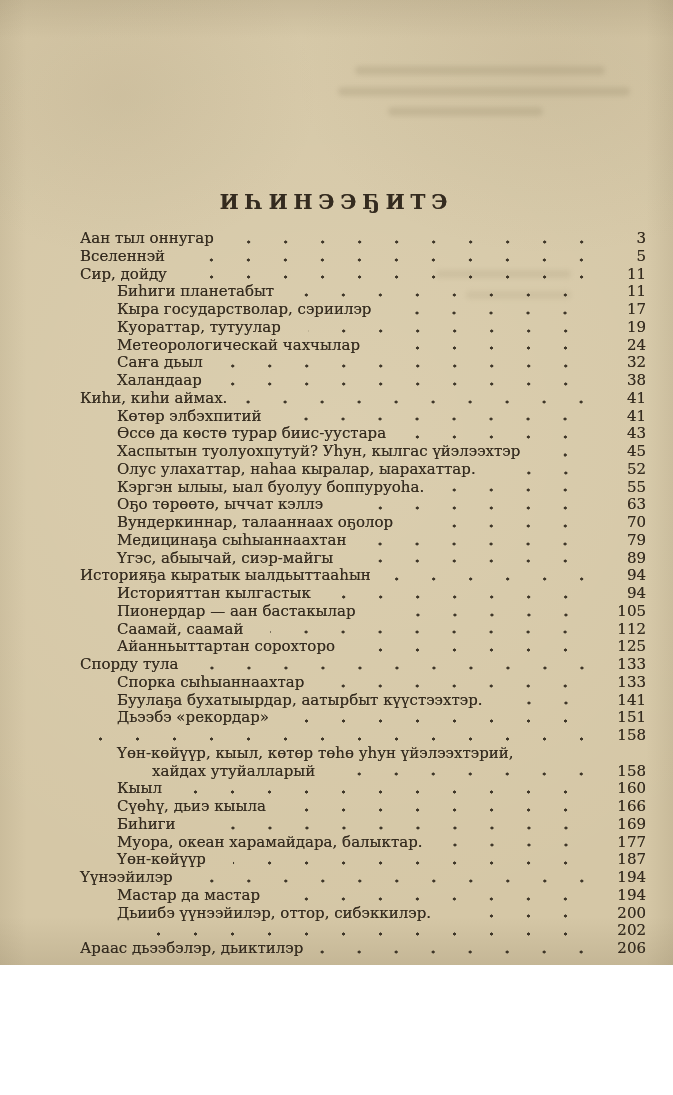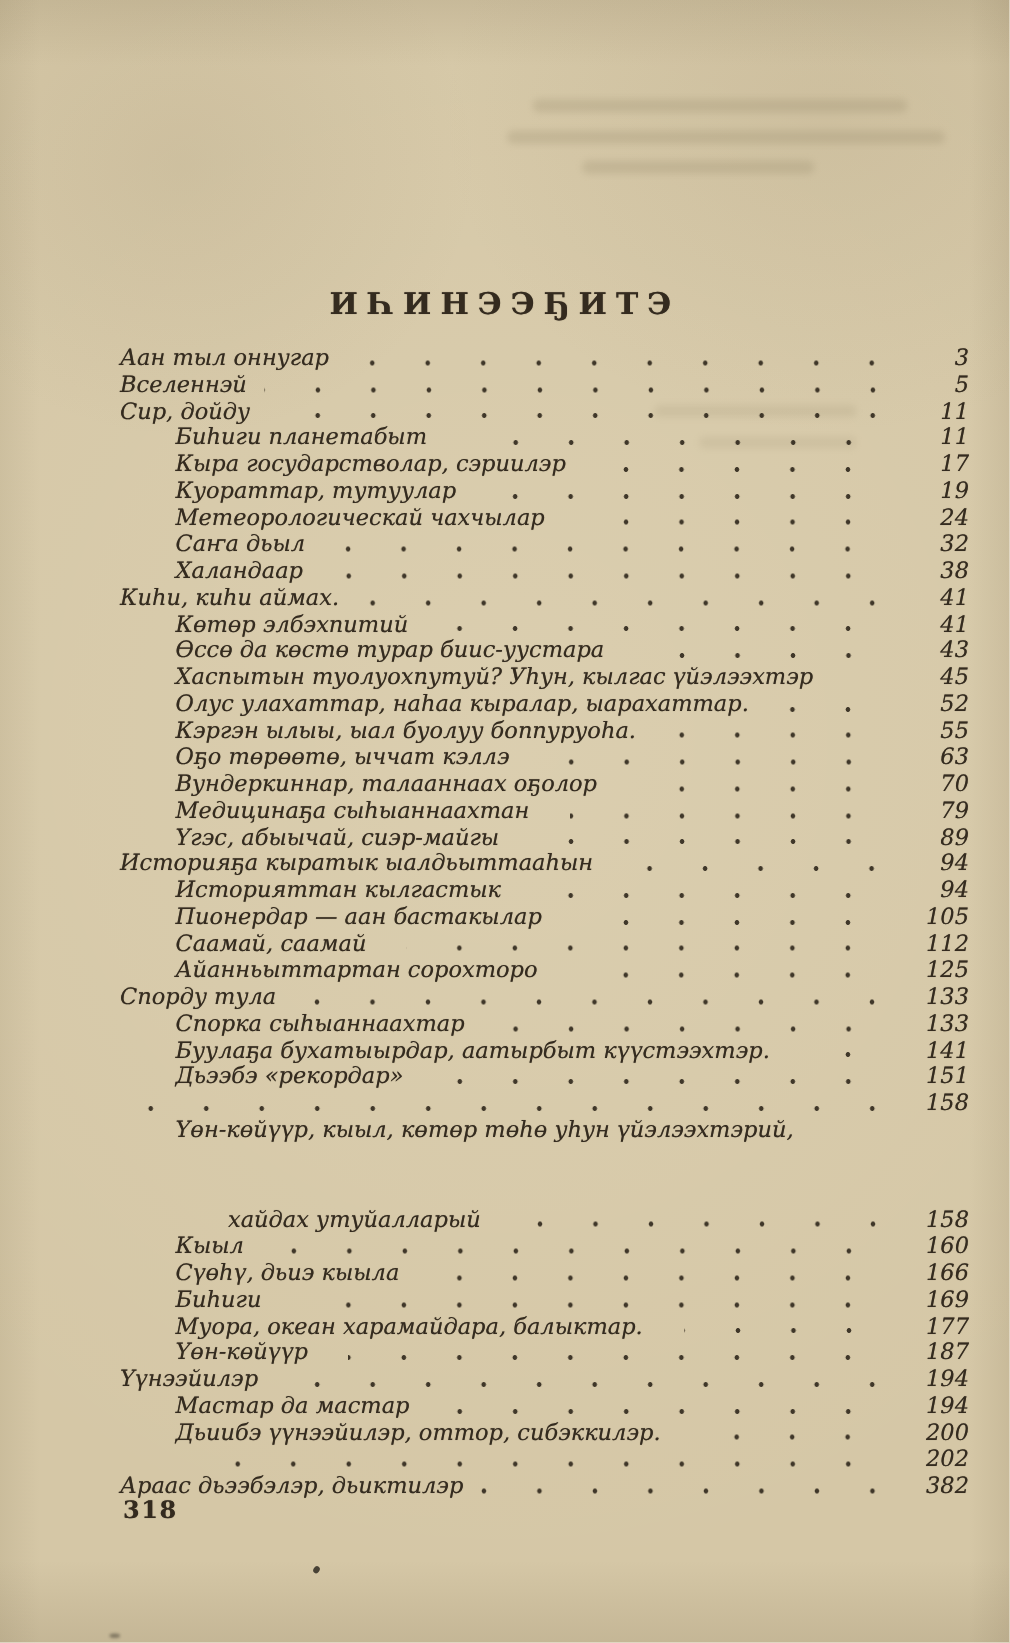--- a/index.html
+++ b/index.html
@@ -1,21 +1,21 @@
 <!DOCTYPE html>
 <html><head>
 <meta charset="utf-8">
 <style>
   html,body{margin:0;padding:0;}
   body{
     width:673px;height:1095px;overflow:hidden;
     font-family:"DejaVu Serif","Liberation Serif",serif;
   }
   .page{
-    position:relative;width:673px;height:1095px;overflow:hidden;
+    position:relative;width:673px;height:965px;overflow:hidden;
     background-color:#d5c7a6;
     background-image:
       radial-gradient(42% 24% at 18% 10%, rgba(128,110,78,0.10), rgba(128,110,78,0) 70%),
       radial-gradient(55% 28% at 82% 7%, rgba(128,110,78,0.10), rgba(128,110,78,0) 70%),
       radial-gradient(120% 80% at 50% 45%, rgba(255,250,232,0.14), rgba(255,250,232,0) 65%),
       linear-gradient(to bottom, rgba(110,95,65,0.14), rgba(110,95,65,0) 4%, rgba(110,95,65,0) 95%, rgba(110,95,65,0.16)),
       linear-gradient(to right, rgba(110,95,65,0.10), rgba(110,95,65,0) 4%, rgba(110,95,65,0) 96%, rgba(110,95,65,0.12));
     color:#342b1f;
   }
   .ghost{
@@ -31,25 +31,24 @@
     text-shadow:0 0 .5px rgba(52,43,31,.7);
   }
   .toc{
     position:absolute;top:230px;left:80px;right:27px;
     font-size:15px;
   }
   .toc-row{
     display:flex;align-items:baseline;
     height:17.75px;line-height:17.75px;white-space:nowrap;
     text-shadow:0 0 .45px rgba(52,43,31,.65);
-    font-style:italic;
   }
   .toc-row.lvl-0{padding-left:0;}
   .toc-row.lvl-1{padding-left:37px;gap:16px;}
-  .toc-row.lvl-2{padding-left:72px;margin-top:42px;}
+  .toc-row.lvl-2{padding-left:72px;}
   .leader{
     flex:1;height:6px;align-self:center;position:relative;top:3px;
     margin:0 6px 0 11px;
     background-image:radial-gradient(circle, rgba(50,42,30,.92) 1.35px, rgba(50,42,30,0) 1.8px);
     background-size:37px 6px;background-position:right center;background-repeat:repeat-x;
   }
   .pagenum{width:40px;text-align:right;}
   .footer-num{
     position:absolute;left:82px;top:997px;font-size:16px;letter-spacing:1px;
     text-shadow:0 0 .5px rgba(52,43,31,.7);
@@ -267,18 +266,18 @@
     <span class="leader"></span>
     <span class="pagenum">200</span>
   </div>
       <div class="toc-row lvl-1">
     <span class="leader"></span>
     <span class="pagenum">202</span>
   </div>
       <div class="toc-row lvl-0">
     <span class="label">Араас дьээбэлэр, дьиктилэр</span>
     <span class="leader"></span>
-    <span class="pagenum">382</span>
+    <span class="pagenum">206</span>
   </div>
     </div>
 
   <div class="footer-num">318</div>
 </div>
 
 </body></html>

